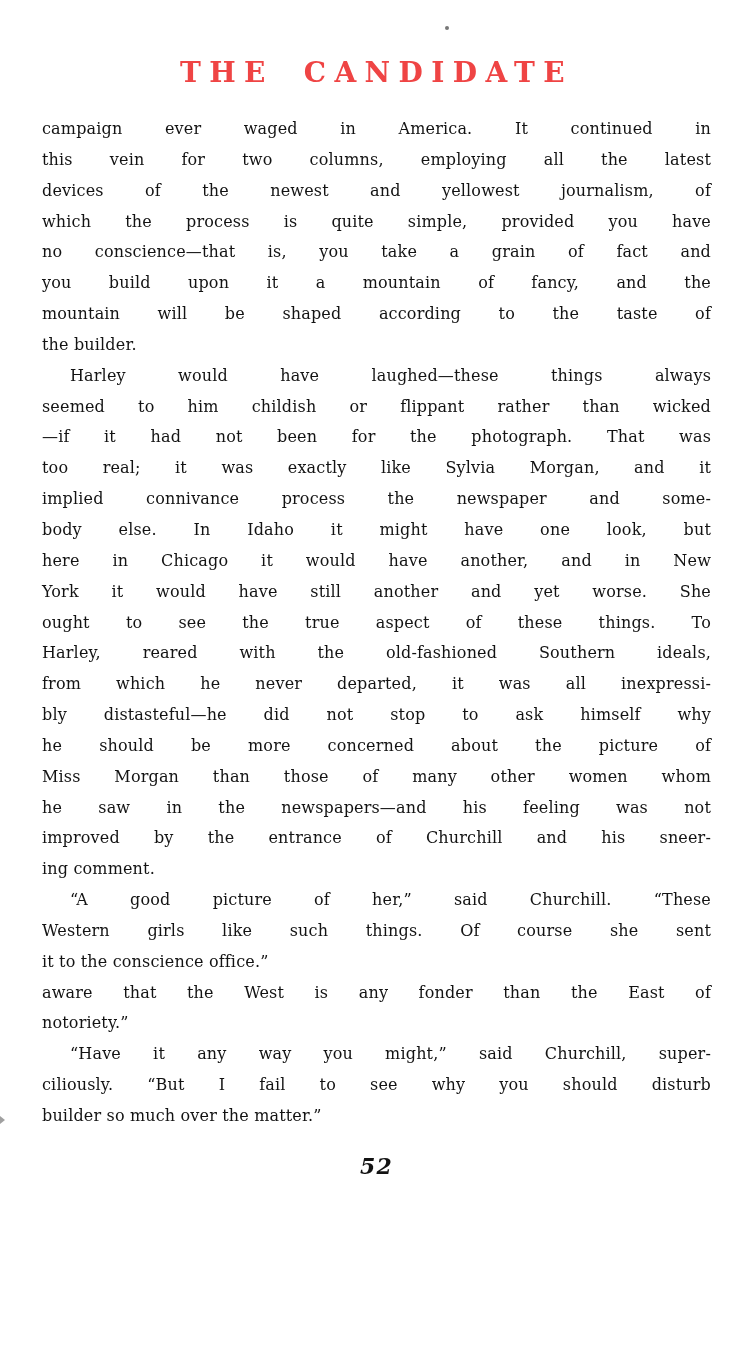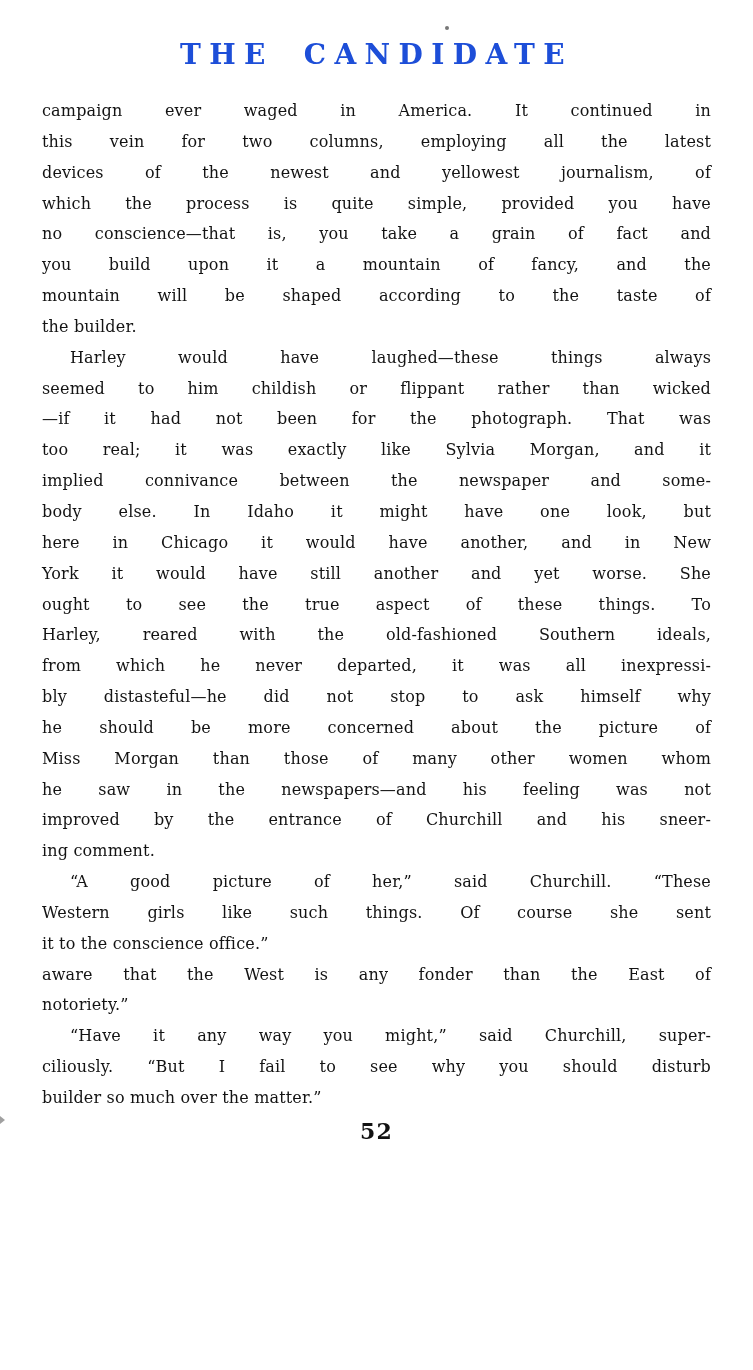--- a/index.html
+++ b/index.html
@@ -30,28 +30,28 @@
     position: absolute;
     left: 0px;
     top: 1116px;
     width: 5px;
     height: 8px;
     background: #777;
     clip-path: polygon(0 0, 100% 50%, 0 100%);
     opacity: 0.7;
   }
   .title {
-    margin: 14px;
-    padding-top: 24px;
+    margin: 0;
+    padding-top: 56px;
     text-align: center;
     font-size: 28px;
     font-weight: bold;
     letter-spacing: 0.30em;
     word-spacing: 0.42em;
-    color: #1d4ed8;
+    color: #ef4444;
   }
   .body-block {
     width: 669px;
     margin: 25px auto 4px auto;
     font-size: 16px;
     line-height: 30.85px;
   }
   .paragraph {
     margin: 0;
   }
@@ -61,26 +61,27 @@
     white-space: nowrap;
     letter-spacing: 0.01em;
   }
   .line.last {
     text-align-last: left;
   }
   .line.indent {
     text-indent: 28px;
   }
   .pagenum {
-    margin-top: 4px;
+    margin-top: 21px;
     text-align: center;
     font-size: 22px;
     font-weight: bold;
     letter-spacing: 0.05em;
     color: #121212;
+    font-style: italic;
   }
 </style>
 </head>
 <body>
 
 <div class="page">
   <div class="artifact-top"></div>
   <h1 class="title">THE CANDIDATE</h1>
   <div class="body-block">
       <div class="paragraph">
@@ -91,21 +92,21 @@
         <div class="line">no conscience—that is, you take a grain of fact and</div>
         <div class="line">you build upon it a mountain of fancy, and the</div>
         <div class="line">mountain will be shaped according to the taste of</div>
         <div class="line last">the builder.</div>
       </div>
       <div class="paragraph">
         <div class="line indent">Harley would have laughed—these things always</div>
         <div class="line">seemed to him childish or flippant rather than wicked</div>
         <div class="line">—if it had not been for the photograph.  That was</div>
         <div class="line">too real; it was exactly like Sylvia Morgan, and it</div>
-        <div class="line">implied connivance between the newspaper and some-</div>
+        <div class="line">implied connivance process the newspaper and some-</div>
         <div class="line">body else.  In Idaho it might have one look, but</div>
         <div class="line">here in Chicago it would have another, and in New</div>
         <div class="line">York it would have still another and yet worse.  She</div>
         <div class="line">ought to see the true aspect of these things.  To</div>
         <div class="line">Harley, reared with the old-fashioned Southern ideals,</div>
         <div class="line">from which he never departed, it was all inexpressi-</div>
         <div class="line">bly distasteful—he did not stop to ask himself why</div>
         <div class="line">he should be more concerned about the picture of</div>
         <div class="line">Miss Morgan than those of many other women whom</div>
         <div class="line">he saw in the newspapers—and his feeling was not</div>

